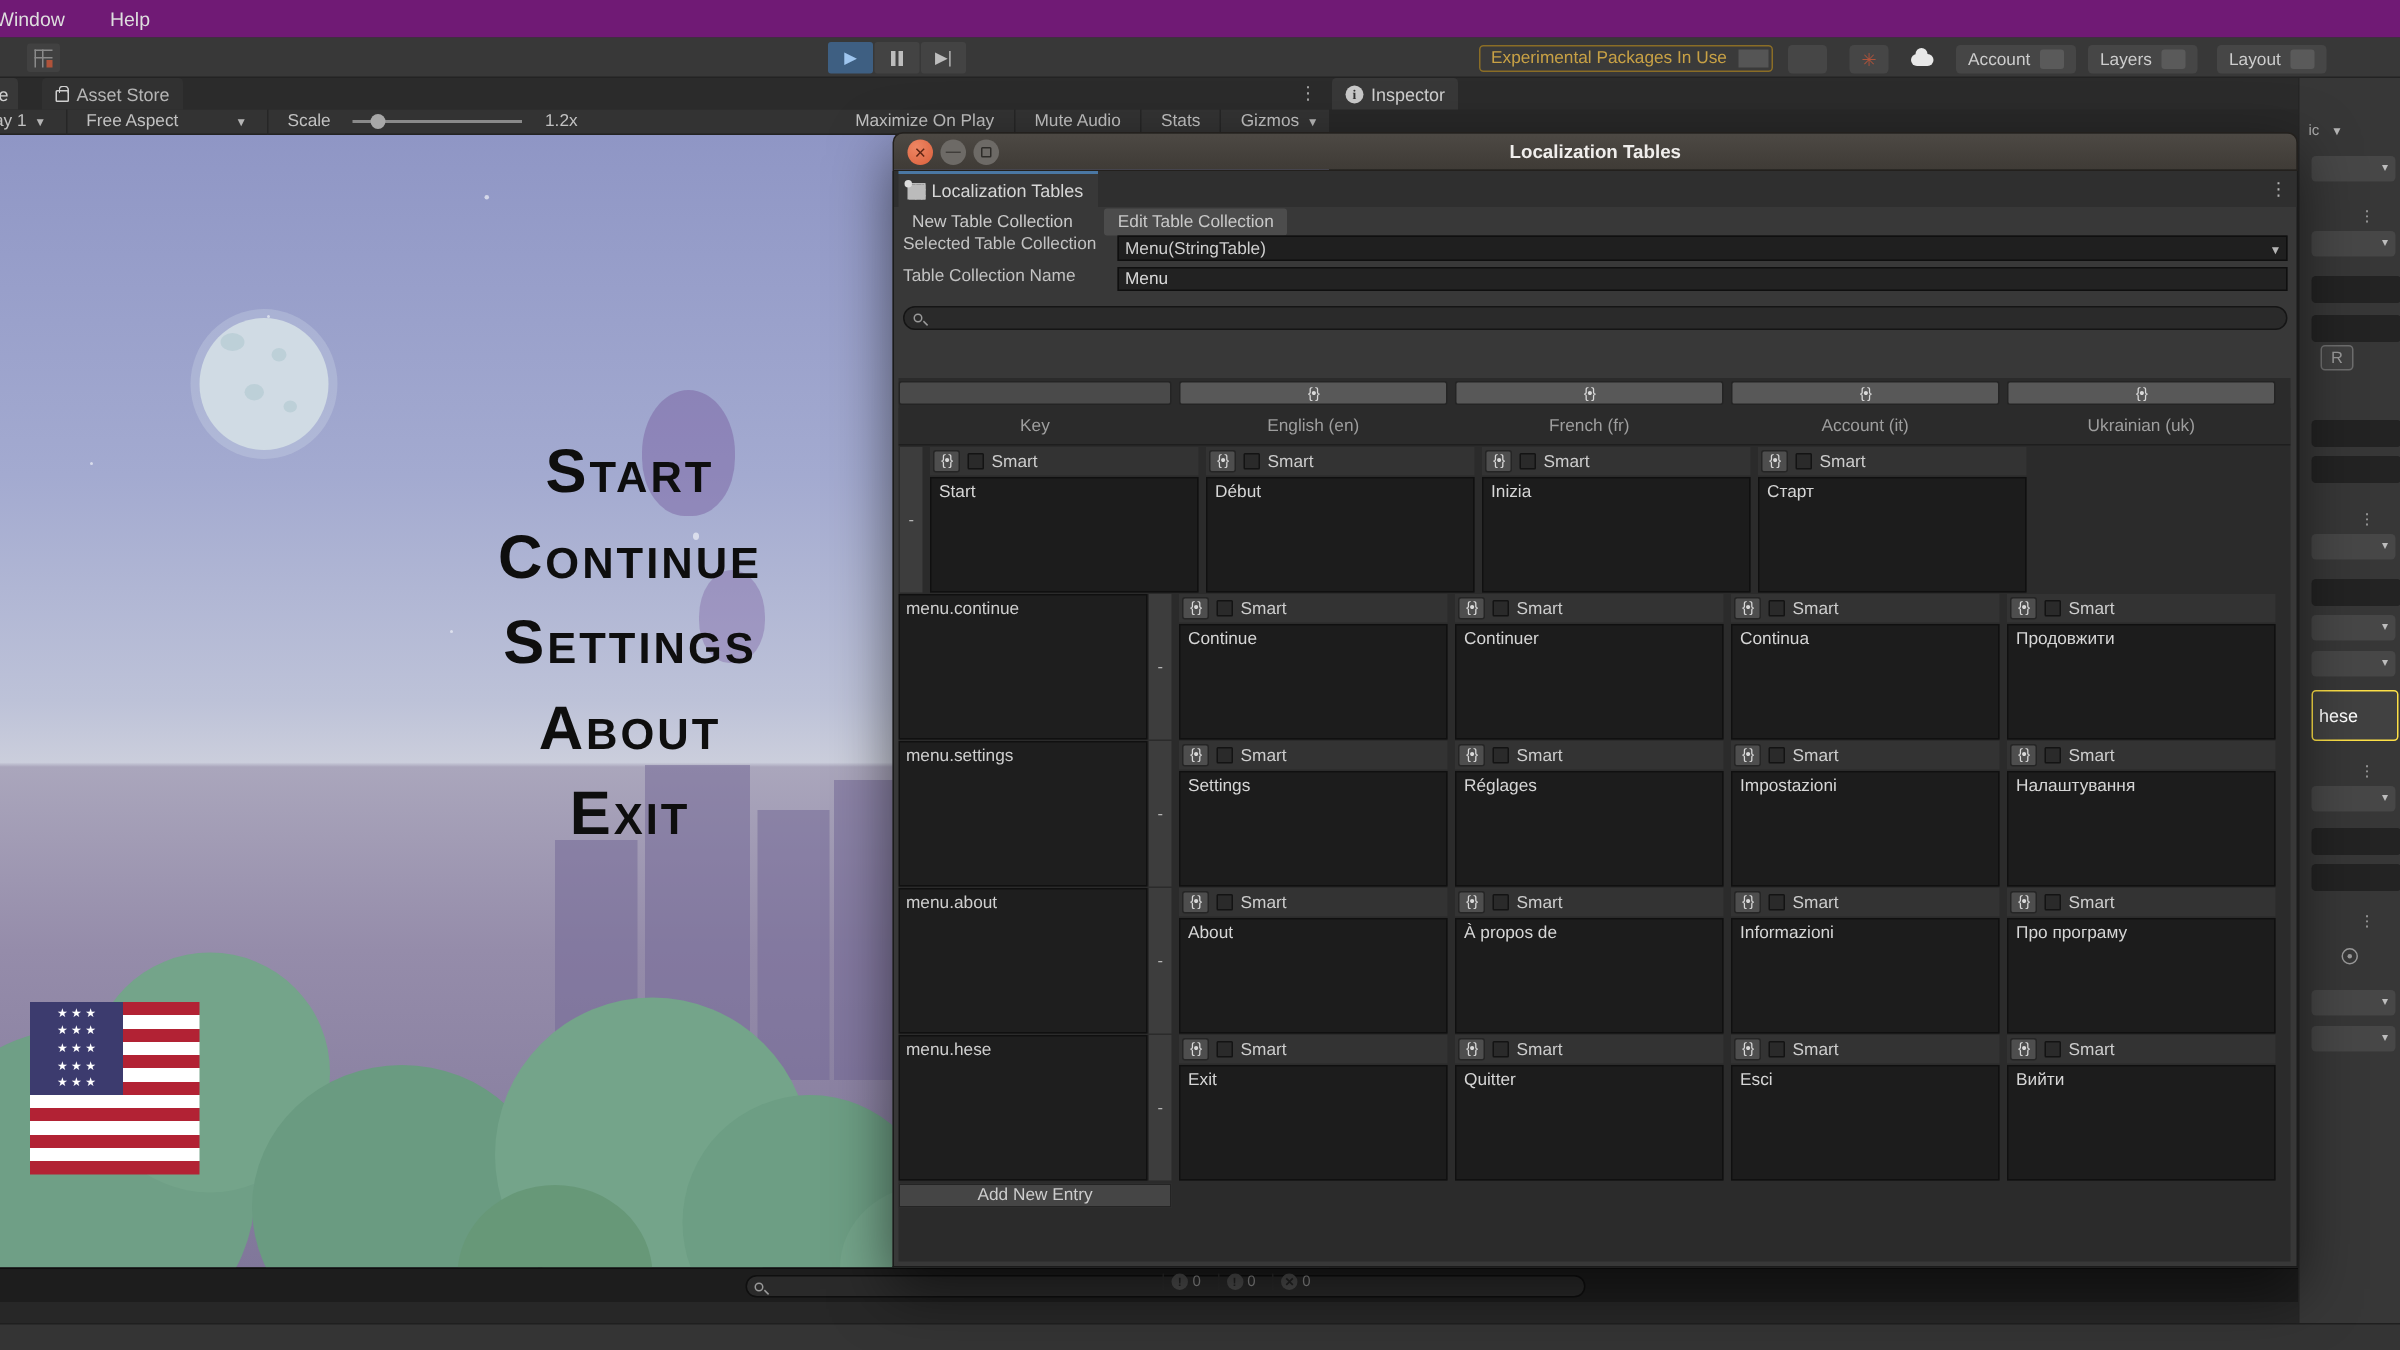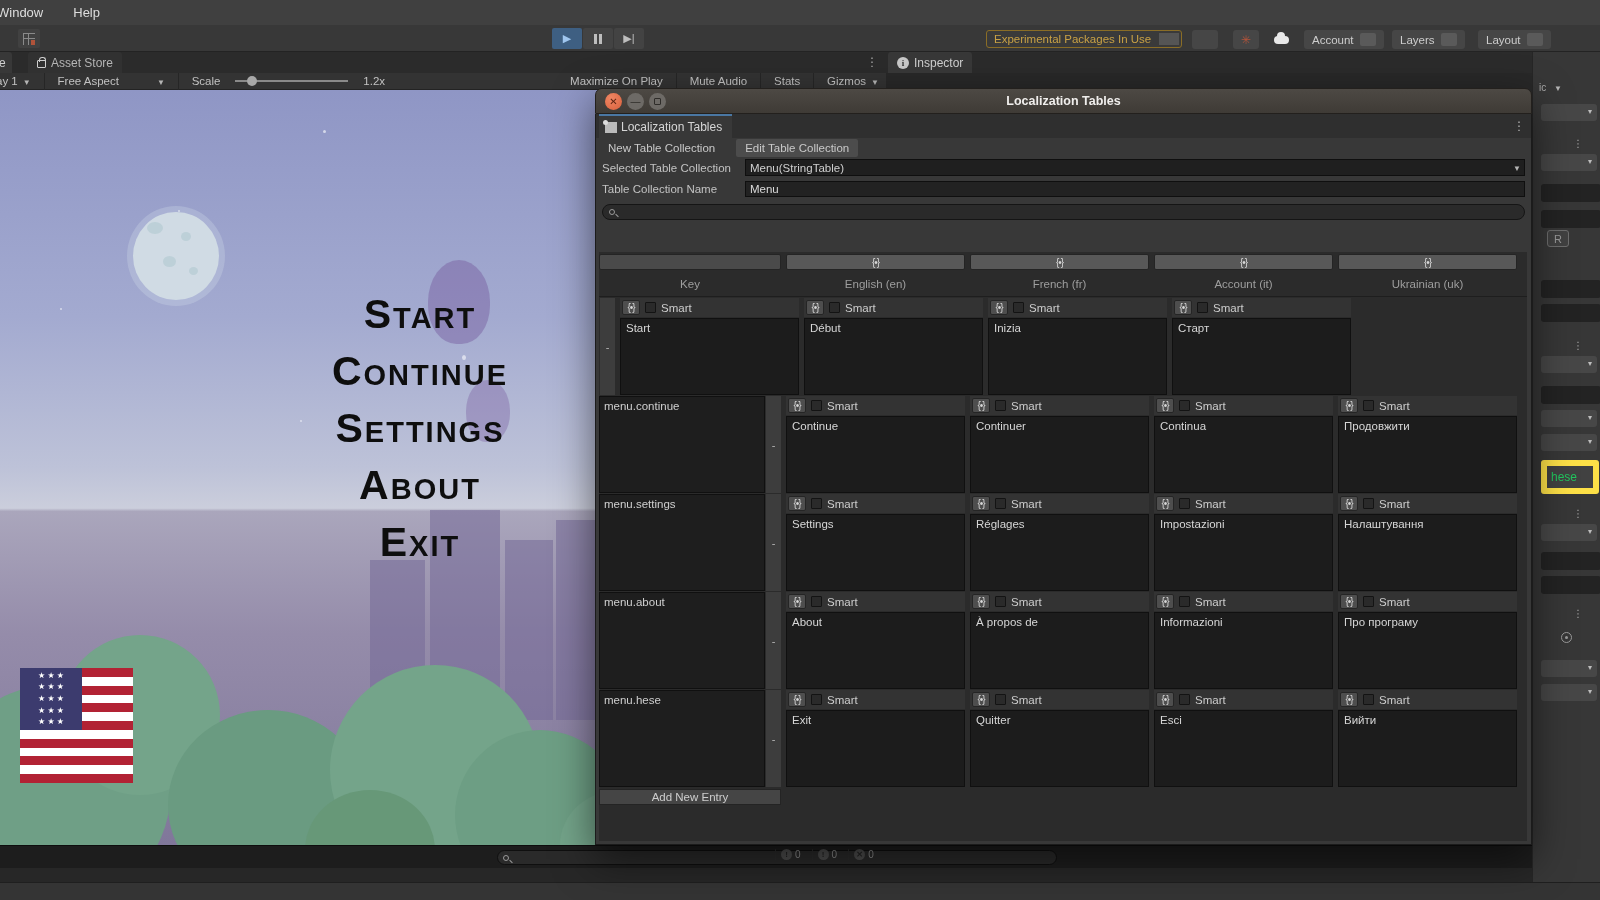--- a/index.html
+++ b/index.html
@@ -1,20 +1,20 @@
 <!DOCTYPE html>
 <html><head>
 <meta charset="utf-8">
 <style>
   * { margin:0; padding:0; box-sizing:border-box; }
   html,body { width:1600px; height:900px; overflow:hidden; background:#282828;
               font-family:"Liberation Sans", sans-serif; font-size:11px; color:#c4c4c4; }
 
   
-  #menubar { position:absolute; left:0; top:0; width:1600px; height:25px; background:#404040;
+  #menubar { position:absolute; left:0; top:0; width:1600px; height:25px; background:#701a75;
              display:flex; align-items:center; gap:22px; padding-left:-6px; color:#dedede; font-size:13px; }
   #menubar span { padding:2px 4px; }
   #menubar span:first-child { margin-left:-7px; }
 
   #toolbar { position:absolute; left:0; top:25px; width:1600px; height:27px; background:#383838;
              border-bottom:1px solid #232323; }
   .tool-icon { position:absolute; left:18px; top:4px; width:22px; height:19px; border-radius:2px;
                background:#414141; display:flex; align-items:center; justify-content:center; }
   .grid-glyph { width:12px; height:12px;
       background:
@@ -110,21 +110,21 @@
   
   #insp-sliver { position:absolute; left:1532px; top:52px; width:68px; height:830px; background:#373737;
       border-left:1px solid #262626; }
   .sliv-dd { position:absolute; left:8px; width:56px; height:17px; background:#474747; border-radius:3px; }
   .sliv-dd:after { content:"▾"; position:absolute; right:5px; top:3px; font-size:8px; color:#bdbdbd; }
   .sliv-dark { position:absolute; left:8px; width:60px; height:18px; background:#232323; border-radius:3px; }
   .sliv-mini { position:absolute; color:#aaa; font-size:10px; }
   #r-btn { position:absolute; left:14px; width:22px; height:17px; border:1px solid #6e6e6e;
       border-radius:3px; color:#9a9a9a; text-align:center; line-height:16px; background:#414141; }
   #hese-btn { position:absolute; left:8px; width:58px; height:34px; background:#414141;
-      border:6px solid #fde047; border-radius:3px; color:#22c55e; font-size:12px; display:flex;
+      border:1px solid #fde047; border-radius:3px; color:#ffffff; font-size:12px; display:flex;
       align-items:center; padding-left:4px; }
   .target-icon { position:absolute; width:11px; height:11px; border:1px solid #9a9a9a; border-radius:50%; }
   .target-icon:after { content:""; position:absolute; left:3px; top:3px; width:3px; height:3px;
       border-radius:50%; background:#9a9a9a; }
 
   
   #locwin { position:absolute; left:595px; top:88px; width:937px; height:757px;
       box-shadow:0 14px 40px rgba(0,0,0,.55); border-radius:7px 7px 0 0; }
   #loc-titlebar { height:26px; background:linear-gradient(#4d4944,#3f3b36); border-radius:7px 7px 0 0;
       border:1px solid #23201d; display:flex; align-items:center; position:relative; }
@@ -151,21 +151,21 @@
         linear-gradient(#bbb,#bbb) 0 0/12px 11px no-repeat padding-box border-box; 
       border:1px solid #bbb; }
   .loctab-pin { position:absolute; left:-3px; top:-3px; width:5px; height:5px; border-radius:50%;
       background:#ddd; }
   #loc-kebab { position:absolute; right:6px; top:5px; color:#b5b5b5; }
 
   #loc-toolbar { height:19px; display:flex; align-items:center; padding-left:3px; gap:12px; }
   .flat-btn { height:18px; display:flex; align-items:center; padding:0 9px; color:#c9c9c9; font-size:11.5px; }
   .flat-btn.selected { background:#4c4c4c; border-radius:2px; }
 
-  .form-row { height:21px; display:flex; align-items:center; padding-left:6px; }
+  .form-row { height:21px; display:flex; padding-left:6px; }
   .form-label { width:143px; color:#c2c2c2; font-size:11.5px; flex:none; }
   .dropdown { flex:1; height:17px; background:#1f1f1f; border:1px solid #0f0f0f; margin-right:6px;
       display:flex; align-items:center; padding:0 4px; color:#cfcfcf; position:relative; font-size:11.5px; }
   .dropdown .dd-arrow { position:absolute; right:3px; top:4px; }
   .text-field { flex:1; height:16px; background:#222222; border:1px solid #0f0f0f; margin-right:6px;
       display:flex; align-items:center; padding:0 4px; color:#dadada; font-size:11.5px; }
   #loc-search { margin:5px 6px 3px 6px; height:16px; background:#2a2a2a; border:1px solid #151515;
       border-radius:8px; display:flex; align-items:center; padding-left:6px; gap:4px; color:#8a8a8a; }
 
   #loc-table { position:absolute; left:3px; top:138px; width:928px; bottom:3px; background:#2b2b2b;

